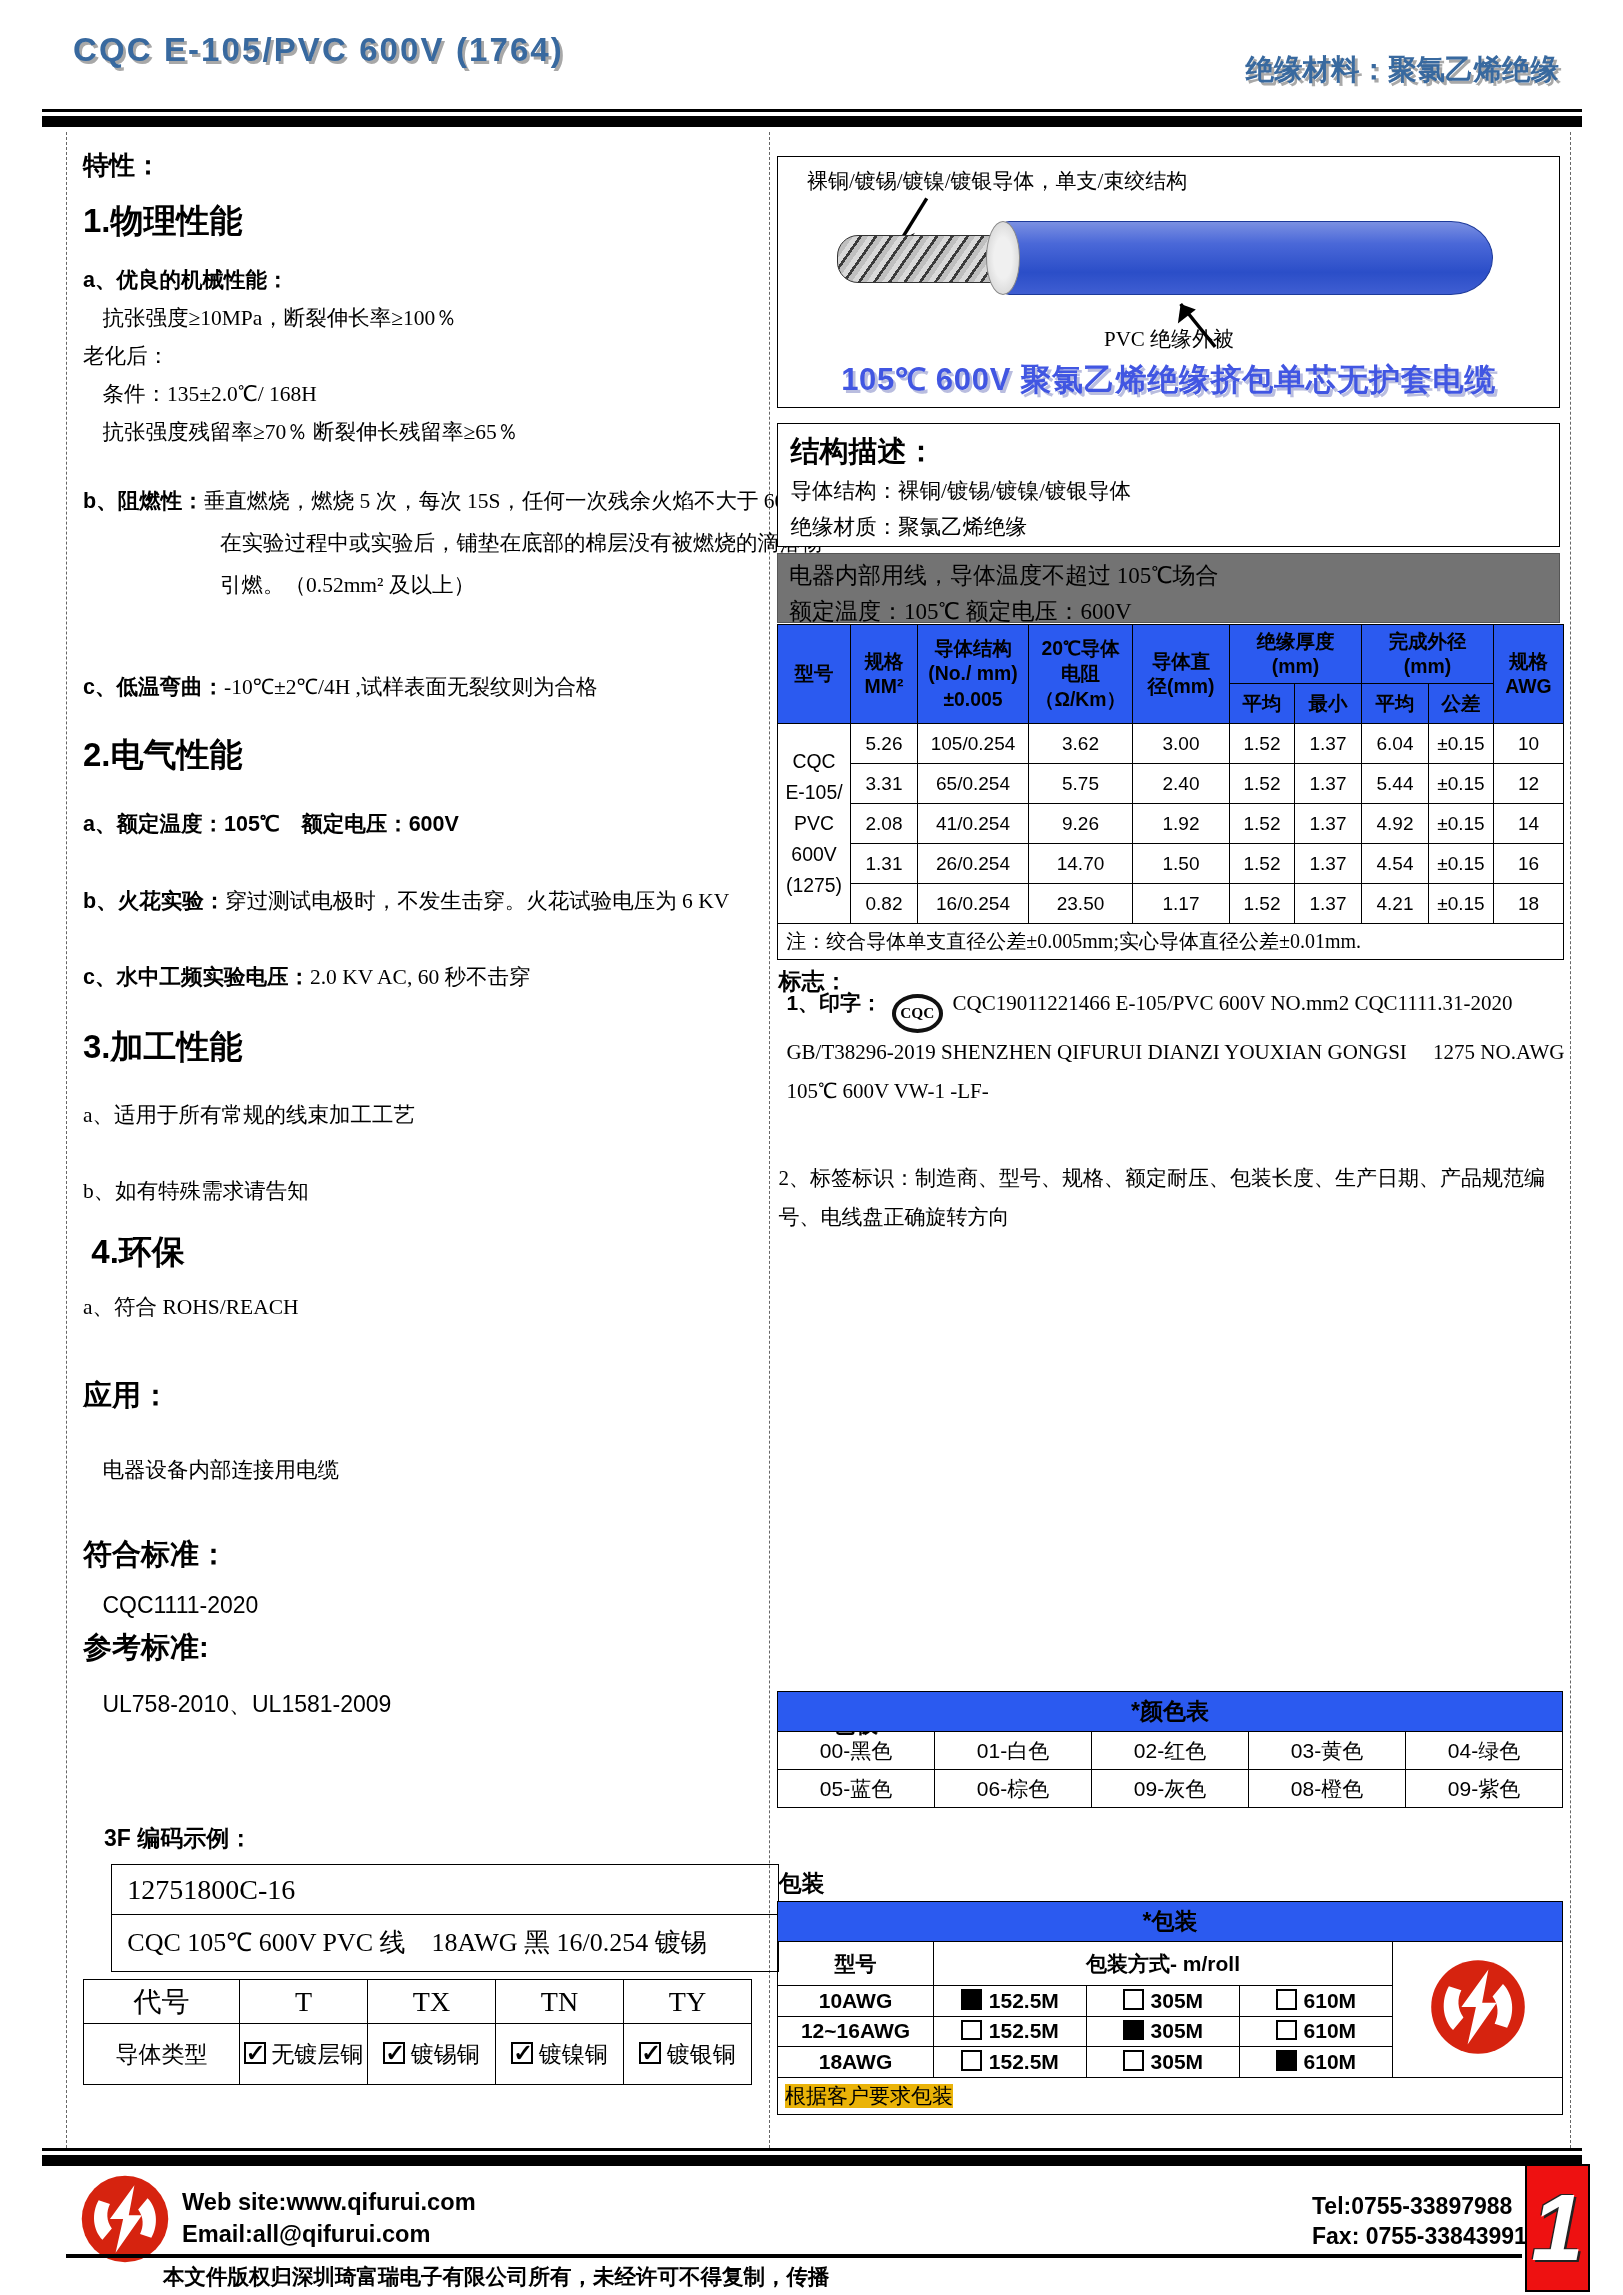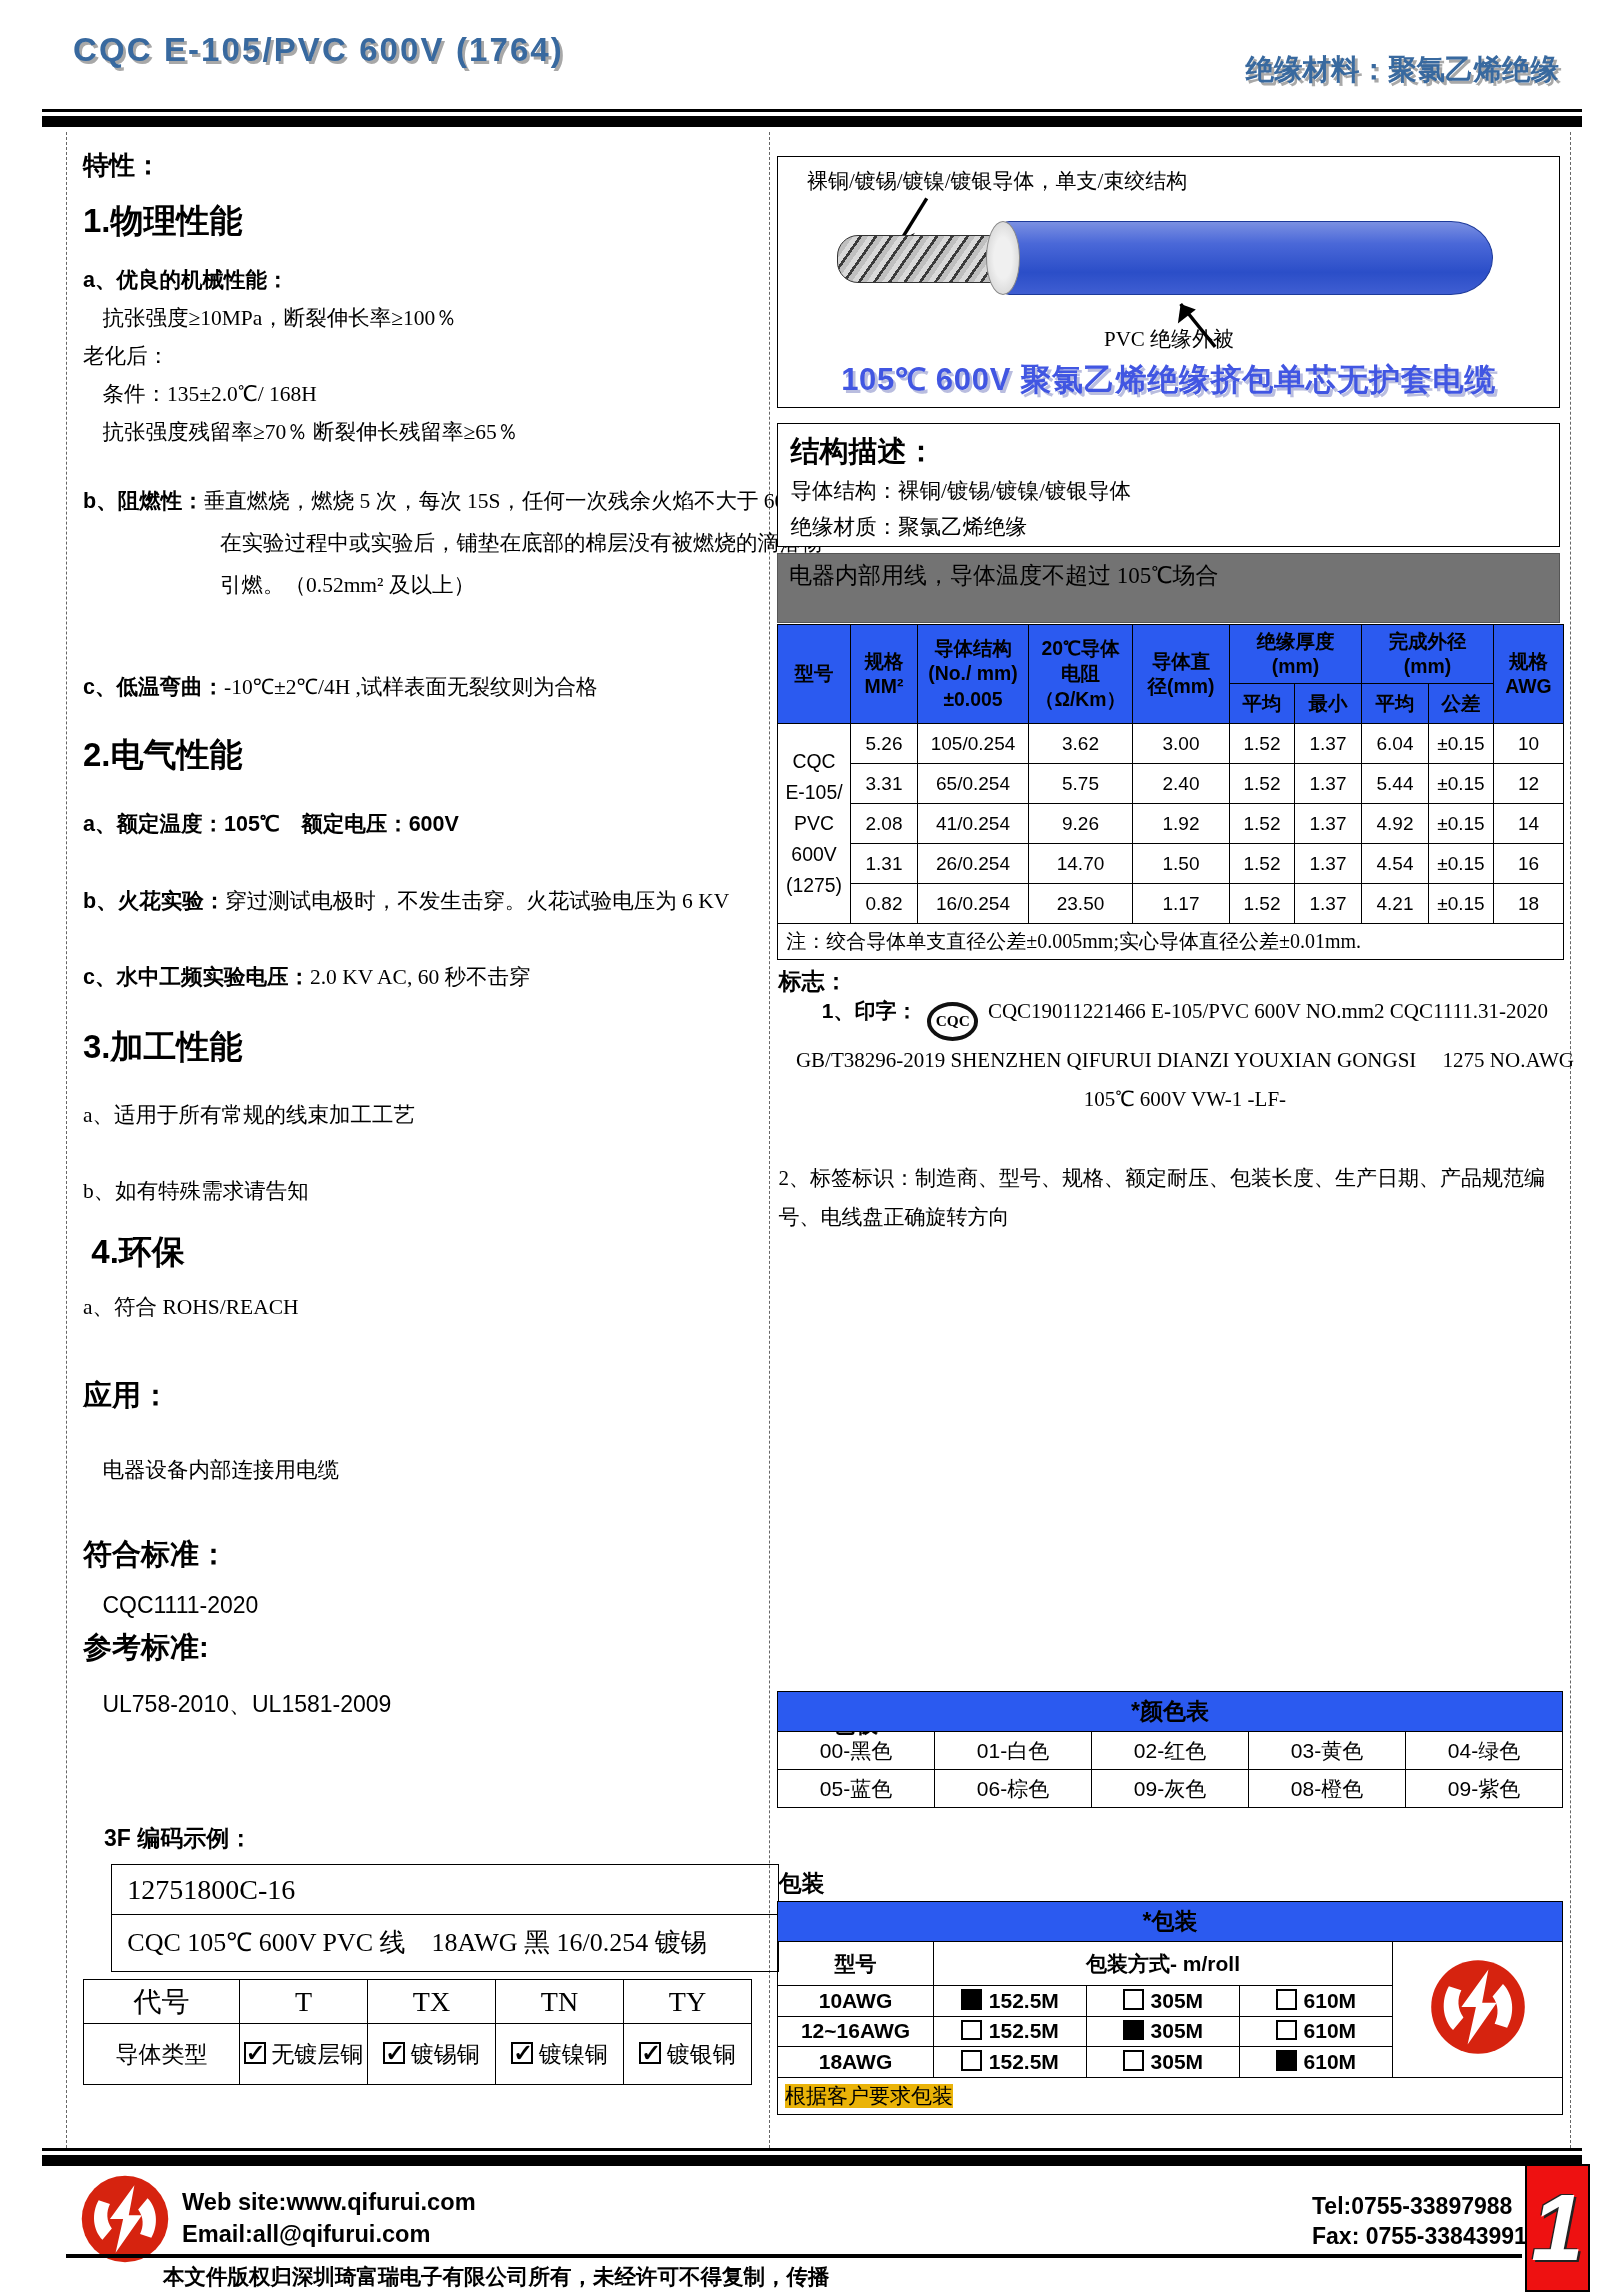--- a/index.html
+++ b/index.html
@@ -199,20 +199,21 @@
     </div>
 
     <div class="abs box" style="top:288px;left:0;width:781px;height:122px;">
       <div class="t42 b" style="margin:8.3px 0 2.8px 12.5px;">结构描述：</div>
       <div class="serif t31" style="margin:4.2px 0 0 12.5px;">导体结构：裸铜/镀锡/镀镍/镀银导体</div>
       <div class="serif t31" style="margin:7px 0 0 12.5px;">绝缘材质：聚氯乙烯绝缘</div>
     </div>
 
     <div class="abs graybox" style="top:418px;left:0;width:781px;height:68px;">
       <div class="serif t33" style="margin:5.6px 0 0 11px;">电器内部用线，导体温度不超过  105℃场合</div>
+      <div class="serif t33" style="margin:5.6px 0 0 11px;">额定温度：105℃  额定电压：600V</div>
     </div>
 
     <table class="spec abs" style="top:489px;left:0;">
       <colgroup>
         <col style="width:73px">
           <col style="width:67px">
           <col style="width:111px">
           <col style="width:104px">
           <col style="width:97px">
         <col style="width:65px">
@@ -307,21 +308,21 @@
             <td>±0.15</td>
         <td>18</td>
       </tr>
       <tr>
         <td colspan="10" class="note">注：绞合导体单支直径公差±0.005mm;实心导体直径公差±0.01mm.</td>
       </tr>
     </tbody>
       </table>
 
     <div class="abs t33 b" style="top:831px;left:1.4px;">标志：</div>
-    <p class="abs serif t30" style="top:841px;left:1.4px;width:781px;line-height:1.85;margin:16px;text-align:center;">
+    <p class="abs serif t30" style="top:841px;left:1.4px;width:781px;line-height:1.85;margin:8px;">
       <span class="b" style="font-family:'Liberation Sans',sans-serif;">1、印字：</span><span class="cqc-oval">CQC</span><span>CQC19011221466  E-105/PVC  600V  NO.mm2  CQC1111.31-2020 GB/T38296-2019 SHENZHEN QIFURUI DIANZI YOUXIAN GONGSI　 1275 NO.AWG 105℃  600V VW-1 -LF-</span>
     </p>
     <p class="abs serif t30" style="top:1024px;left:1.4px;width:781px;line-height:1.85;margin:0;">2、标签标识：制造商、型号、规格、额定耐压、包装长度、生产日期、产品规范编号、电线盘正确旋转方向</p>
 
     <div class="abs t33 b" style="top:1574px;left:1.4px;">SAE 色板</div>
     <table class="ctable abs" style="top:1556px;left:0;">
       <colgroup>
           <col style="width:157px">
           <col style="width:157px">
           <col style="width:157px">

